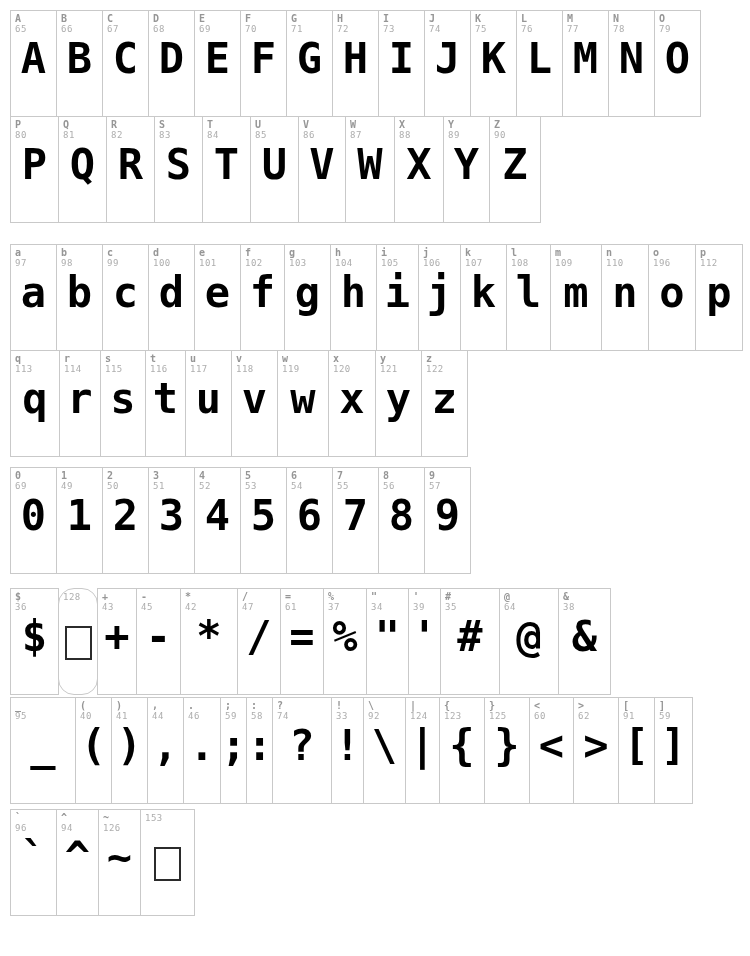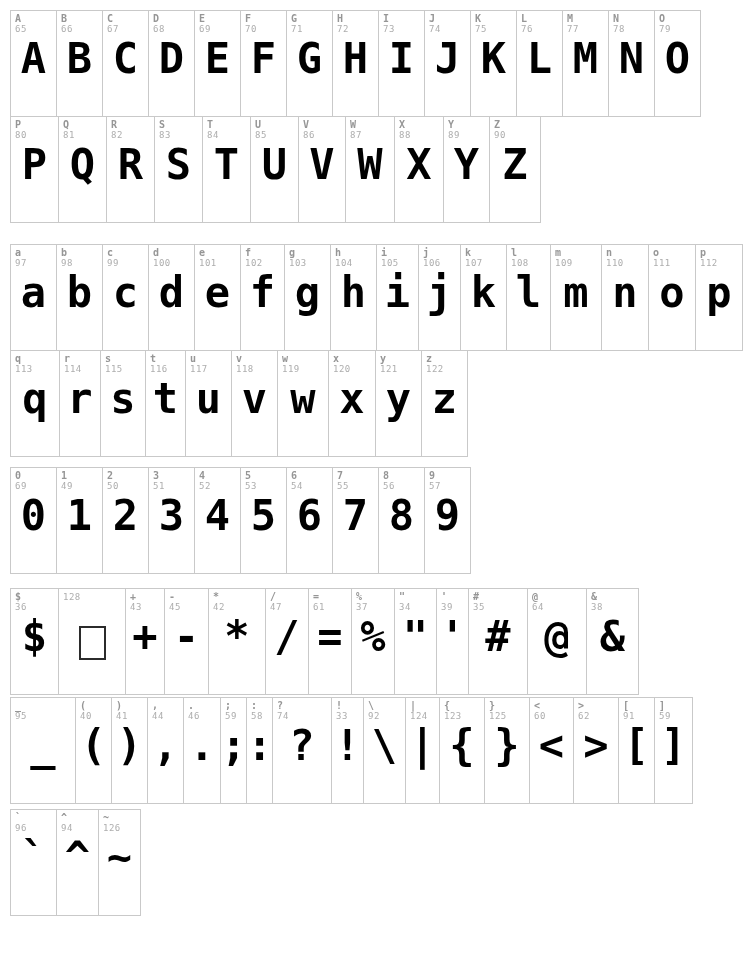--- a/index.html
+++ b/index.html
@@ -356,21 +356,21 @@
         <div class="cell" style="width: 48px;">
     <div class="label">
       <span class="lc">n</span>
       <span class="ln">110</span>
     </div>
     <div class="glyph">n</div>
   </div>
         <div class="cell" style="width: 48px;">
     <div class="label">
       <span class="lc">o</span>
-      <span class="ln">111</span>
+      <span class="ln">196</span>
     </div>
     <div class="glyph">o</div>
   </div>
         <div class="cell" style="width: 48px;">
     <div class="label">
       <span class="lc">p</span>
       <span class="ln">112</span>
     </div>
     <div class="glyph">p</div>
   </div>
@@ -524,21 +524,21 @@
     </div>
     <div class="section sec-symbols-1">
       <div class="row">
         <div class="cell" style="width: 49px;">
     <div class="label">
       <span class="lc">$</span>
       <span class="ln">36</span>
     </div>
     <div class="glyph">$</div>
   </div>
-        <div class="cell" style="width: 68px;">
+        <div class="cell" style="width: 40px; border-radius: 16px;">
     <div class="label">
       <span class="lc"></span>
       <span class="ln">128</span>
     </div>
     <div class="glyph"><span class="notdef"></span></div>
   </div>
         <div class="cell" style="width: 40px;">
     <div class="label">
       <span class="lc">+</span>
       <span class="ln">43</span>
@@ -756,15 +756,22 @@
     </div>
     <div class="glyph">^</div>
   </div>
         <div class="cell" style="width: 43px;">
     <div class="label">
       <span class="lc">~</span>
       <span class="ln">126</span>
     </div>
     <div class="glyph">~</div>
   </div>
+        <div class="cell" style="width: 55px;">
+    <div class="label">
+      <span class="lc"></span>
+      <span class="ln">153</span>
+    </div>
+    <div class="glyph"><span class="notdef"></span></div>
+  </div>
       </div>
     </div>
   </div>
 
 </body></html>

